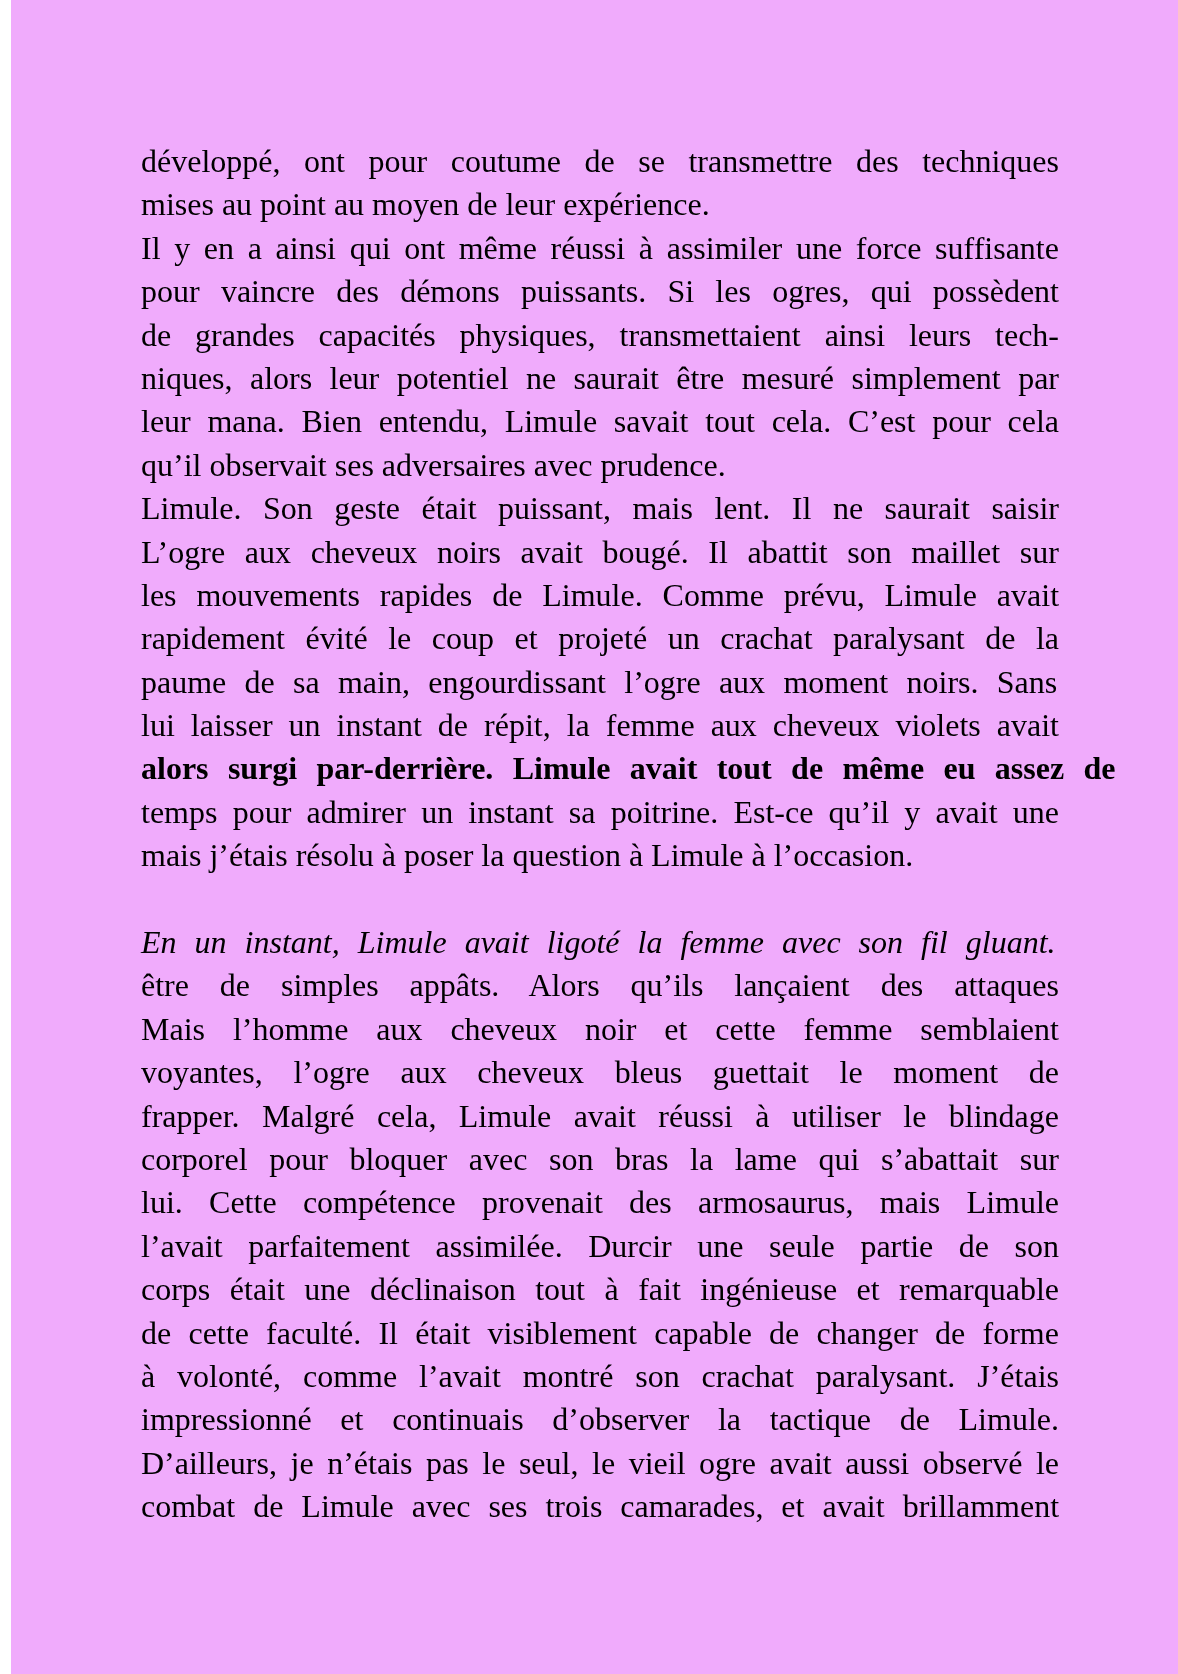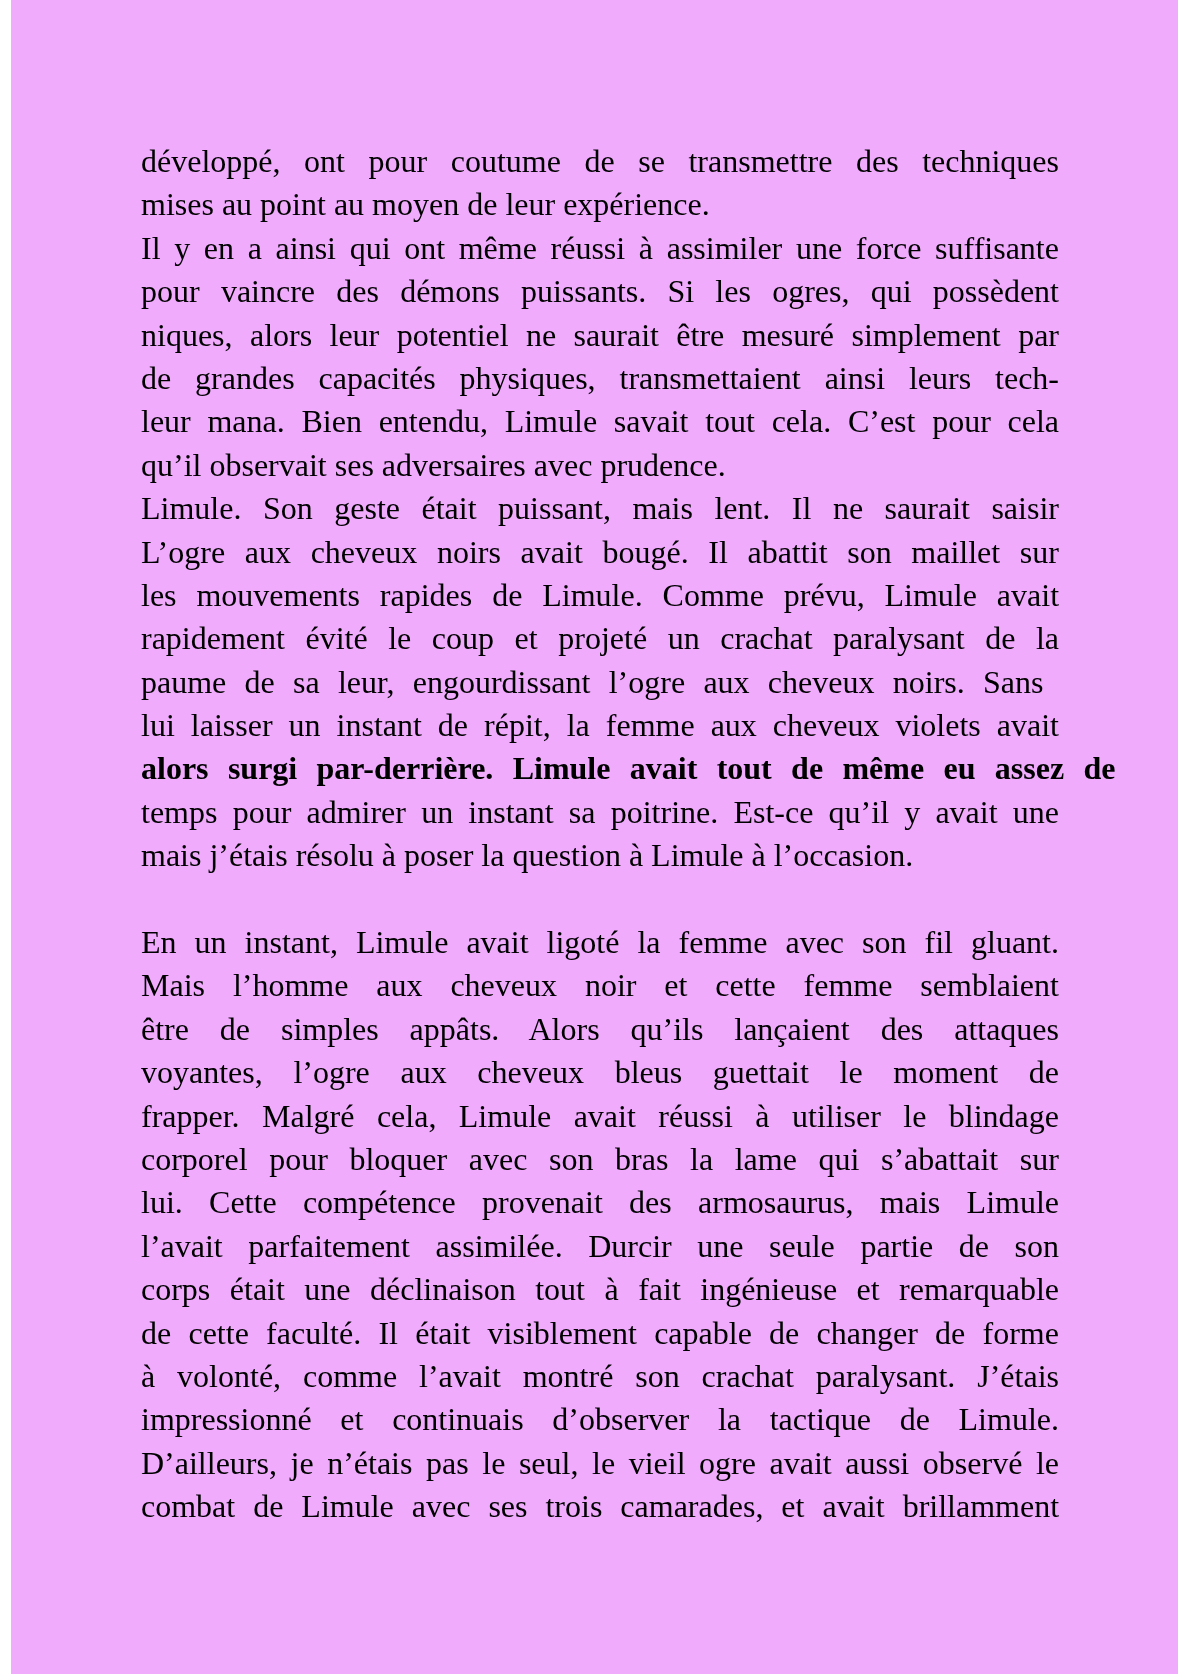--- a/index.html
+++ b/index.html
@@ -52,40 +52,40 @@
 
 <div class="page">
   <div class="text-block">
       <div class="paragraph">
         <div class="line" style="word-spacing: 15.56px;"><span>développé, ont pour coutume de se transmettre des techniques</span></div>
         <div class="line"><span>mises au point au moyen de leur expérience.</span></div>
       </div>
       <div class="paragraph">
         <div class="line" style="word-spacing: 5.65px;"><span>Il y en a ainsi qui ont même réussi à assimiler une force suffisante</span></div>
         <div class="line" style="word-spacing: 13.22px;"><span>pour vaincre des démons puissants. Si les ogres, qui possèdent</span></div>
+        <div class="line" style="word-spacing: 15.88px;"><span>de grandes capacités physiques, transmettaient ainsi leurs tech-</span></div>
         <div class="line" style="word-spacing: 9.39px;"><span>niques, alors leur potentiel ne saurait être mesuré simplement par</span></div>
-        <div class="line" style="word-spacing: 15.88px;"><span>de grandes capacités physiques, transmettaient ainsi leurs tech-</span></div>
         <div class="line" style="word-spacing: 8.72px;"><span>leur mana. Bien entendu, Limule savait tout cela. C’est pour cela</span></div>
         <div class="line"><span>qu’il observait ses adversaires avec prudence.</span></div>
       </div>
       <div class="paragraph">
         <div class="line" style="word-spacing: 13.5px;"><span>Limule. Son geste était puissant, mais lent. Il ne saurait saisir</span></div>
         <div class="line" style="word-spacing: 11.67px;"><span>L’ogre aux cheveux noirs avait bougé. Il abattit son maillet sur</span></div>
         <div class="line" style="word-spacing: 11.89px;"><span>les mouvements rapides de Limule. Comme prévu, Limule avait</span></div>
         <div class="line" style="word-spacing: 12.55px;"><span>rapidement évité le coup et projeté un crachat paralysant de la</span></div>
-        <div class="line" style="word-spacing: 10.27px;"><span>paume de sa leur, engourdissant l’ogre aux cheveux noirs. Sans</span></div>
+        <div class="line" style="word-spacing: 10.27px;"><span>paume de sa main, engourdissant l’ogre aux moment noirs. Sans</span></div>
         <div class="line" style="word-spacing: 8px;"><span>lui laisser un instant de répit, la femme aux cheveux violets avait</span></div>
         <div class="line" style="word-spacing: 11.33px; font-weight: bold;"><span>alors surgi par-derrière. Limule avait tout de même eu assez de</span></div>
         <div class="line" style="word-spacing: 7.19px;"><span>temps pour admirer un instant sa poitrine. Est-ce qu’il y avait une</span></div>
         <div class="line"><span>mais j’étais résolu à poser la question à Limule à l’occasion.</span></div>
       </div>
       <div class="paragraph gap-before">
-        <div class="line" style="word-spacing: 10.02px;"><span>En un instant, Limule avait ligoté la femme avec son fil gluant.</span></div>
+        <div class="line" style="word-spacing: 10.02px; font-style: italic;"><span>En un instant, Limule avait ligoté la femme avec son fil gluant.</span></div>
+        <div class="line" style="word-spacing: 22.89px;"><span>être de simples appâts. Alors qu’ils lançaient des attaques</span></div>
         <div class="line" style="word-spacing: 19.89px;"><span>Mais l’homme aux cheveux noir et cette femme semblaient</span></div>
-        <div class="line" style="word-spacing: 22.89px;"><span>être de simples appâts. Alors qu’ils lançaient des attaques</span></div>
         <div class="line" style="word-spacing: 22.67px;"><span>voyantes, l’ogre aux cheveux bleus guettait le moment de</span></div>
         <div class="line" style="word-spacing: 14.43px;"><span>frapper. Malgré cela, Limule avait réussi à utiliser le blindage</span></div>
         <div class="line" style="word-spacing: 13.6px;"><span>corporel pour bloquer avec son bras la lame qui s’abattait sur</span></div>
         <div class="line" style="word-spacing: 18.29px;"><span>lui. Cette compétence provenait des armosaurus, mais Limule</span></div>
         <div class="line" style="word-spacing: 17.57px;"><span>l’avait parfaitement assimilée. Durcir une seule partie de son</span></div>
         <div class="line" style="word-spacing: 11.47px;"><span>corps était une déclinaison tout à fait ingénieuse et remarquable</span></div>
         <div class="line" style="word-spacing: 9.26px;"><span>de cette faculté. Il était visiblement capable de changer de forme</span></div>
         <div class="line" style="word-spacing: 13.9px; text-align: center;"><span>à volonté, comme l’avait montré son crachat paralysant. J’étais</span></div>
         <div class="line" style="word-spacing: 20.7px;"><span>impressionné et continuais d’observer la tactique de Limule.</span></div>
         <div class="line" style="word-spacing: 5.56px;"><span>D’ailleurs, je n’étais pas le seul, le vieil ogre avait aussi observé le</span></div>

